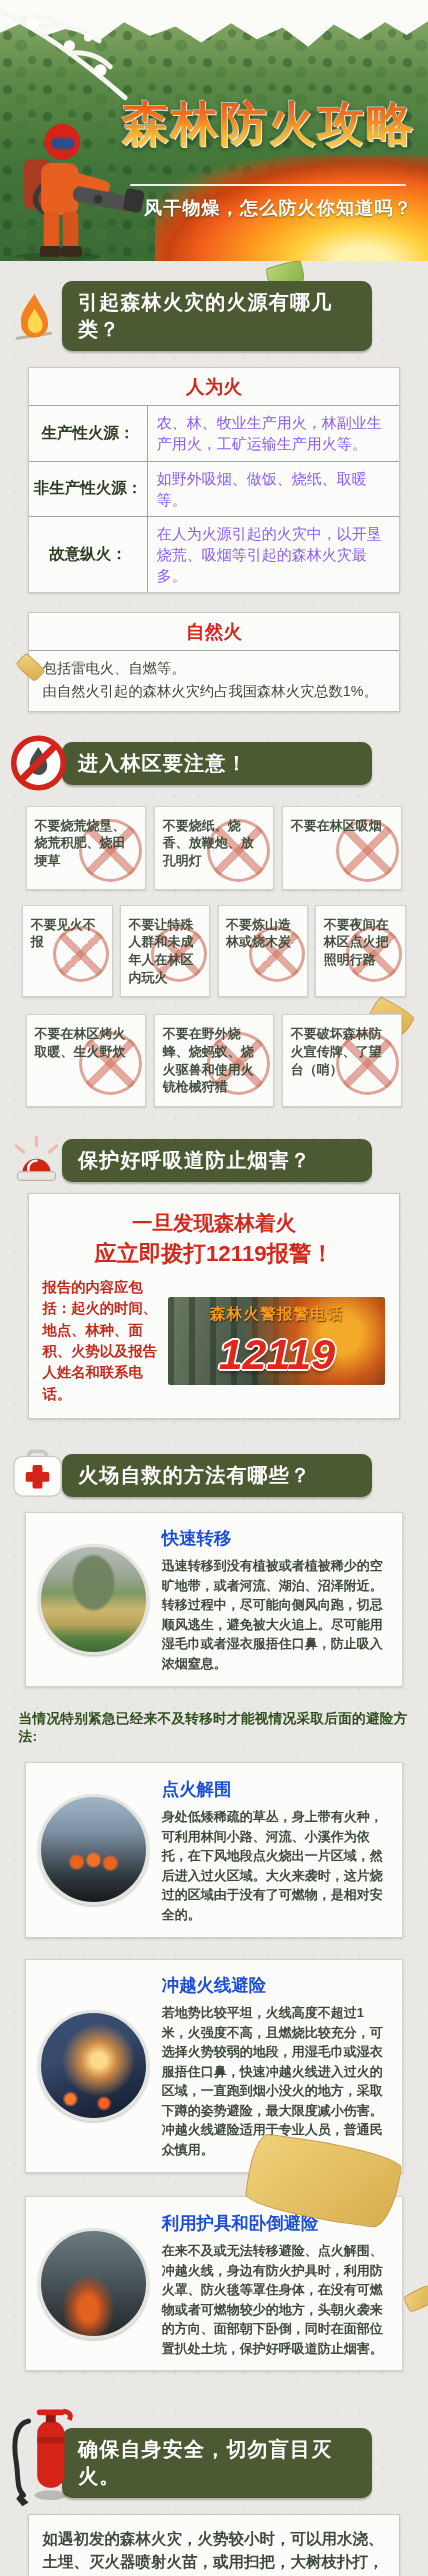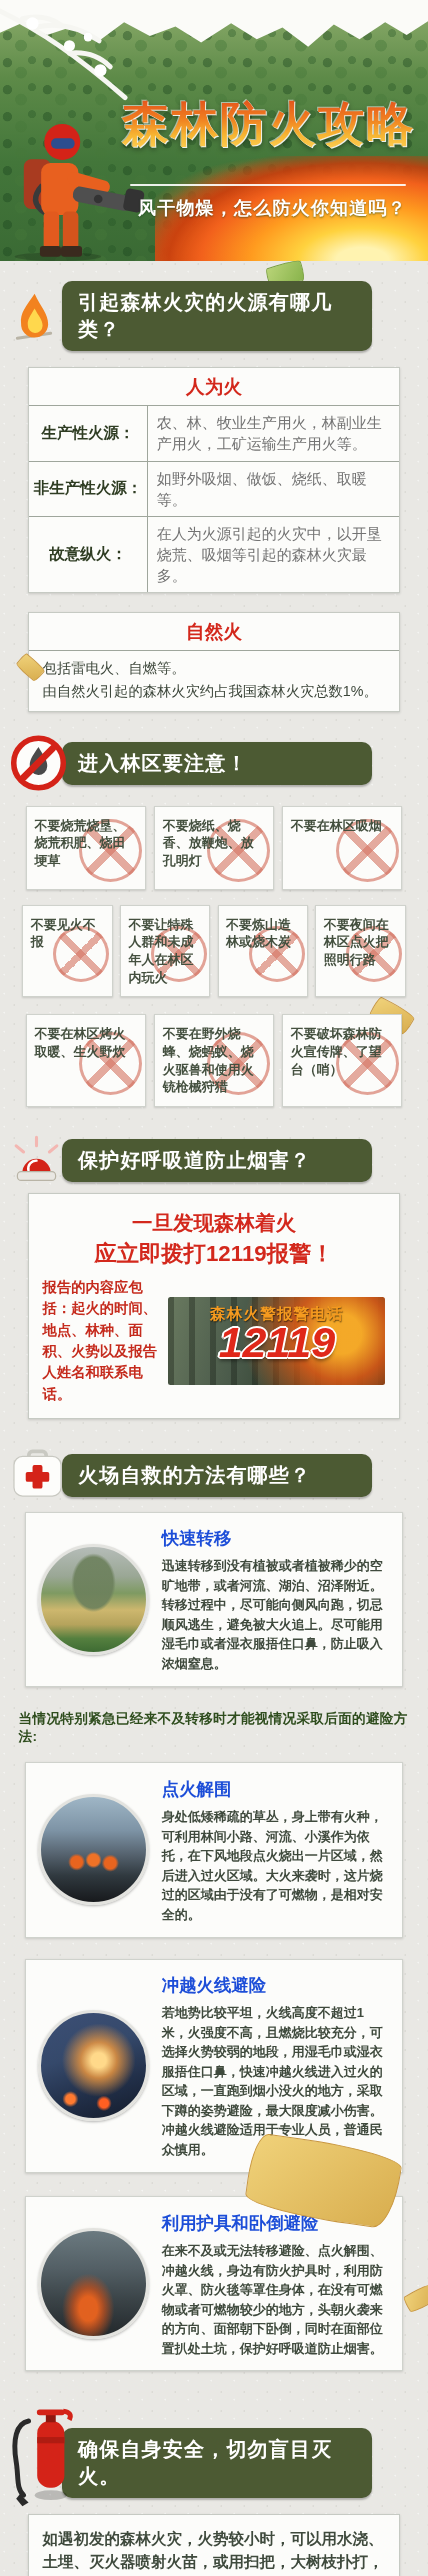--- a/index.html
+++ b/index.html
@@ -19,40 +19,40 @@
                          radial-gradient(circle at 32px 6.2px, rgba(34,82,36,.4) 0 3.7px, transparent 4.3px);
         background-size:40px 27px;}
   .snow{position:absolute;top:0;left:0;right:0;height:53px;background:#fbfbf8;
         clip-path:polygon(0 0,100% 0,100% 40%,95% 66%,90% 42%,84% 74%,78% 46%,72% 88%,66% 52%,60% 74%,54% 44%,47% 80%,41% 50%,35% 68%,29% 42%,23% 78%,17% 50%,11% 66%,5% 44%,0 62%);}
   .hero-branch{position:absolute;left:-5px;top:5px;}
   .hero-title{position:absolute;left:122px;top:93px;margin:0;font-size:47px;font-weight:900;letter-spacing:1.9px;
         background:linear-gradient(180deg,#e0461a 0%,#ef7d20 40%,#f7b733 68%,#ffd966 100%);
         -webkit-background-clip:text;background-clip:text;color:transparent;
         filter:drop-shadow(1.2px 1.2px 0 rgba(255,255,255,.9)) drop-shadow(-0.6px -0.6px 0 rgba(255,255,255,.55)) drop-shadow(0 2.5px 2.5px rgba(0,0,0,.35));}
   .hero-divider{position:absolute;left:130px;top:184px;width:276px;height:1.9px;background:#fff;opacity:.9;border-radius:1.2px;}
-  .hero-subtitle{position:absolute;left:138px;top:196px;margin:0;font-size:18px;font-weight:800;color:#fff;letter-spacing:1.2px;
+  .hero-subtitle{position:absolute;left:144px;top:196px;margin:0;font-size:18px;font-weight:800;color:#fff;letter-spacing:1.2px;
         text-shadow:0 1.2px 1.9px rgba(20,60,20,.6);}
   .flames{position:absolute;right:0;bottom:-3.7px;width:273px;height:109px;filter:blur(0.6px);
         background:radial-gradient(ellipse at 76% 96%, #fff3b0 0 9%, #ffd23e 22%, #ff9b1f 38%, #f2611c 55%, rgba(201,60,12,.85) 66%, rgba(150,40,8,0) 78%),
                    radial-gradient(ellipse at 42% 112%, #ffd23e 0 12%, #ff9b1f 30%, rgba(242,97,28,.8) 50%, transparent 70%);}
   .hero-ff{position:absolute;left:5px;bottom:0;}
 
   
   .sec-head{position:relative;margin:0 0 0 0;padding:0 56px 0 62px;}
   .banner{background:#4c5a33;border-radius:10px;color:#fff;font-weight:800;font-size:20px;letter-spacing:1.2px;
           padding:8px 6.2px 8px 16px;box-shadow:0 1.2px 1.9px rgba(0,0,0,.25);}
   .sec-icon{position:absolute;left:10px;top:50%;transform:translateY(-50%);}
 
   
   .whitebox{background:#fcfcfa;border:0.6px solid #c6cac3;box-shadow:0 1.2px 2.5px rgba(0,0,0,.15);margin:0 28px;}
   .tbl-title{font-size:18.6px;font-weight:800;color:#d3281c;text-align:center;padding:6.2px 0 5px;border-bottom:0.6px solid #9fa69c;}
   .tbl-row{display:grid;grid-template-columns:118px 1fr;border-bottom:0.6px solid #9fa69c;}
   .tbl-row:last-child{border-bottom:none;}
   .tbl-label{display:flex;align-items:center;justify-content:center;font-size:15.5px;font-weight:800;color:#2f3d23;padding:6.2px 3.7px;text-align:center;}
-  .tbl-text{border-left:0.6px solid #9fa69c;font-size:15px;color:#737373;padding:6.2px 8.7px;line-height:1.4;display:flex;align-items:center;}
+  .tbl-text{border-left:0.6px solid #9fa69c;font-size:15px;color:#8b5cf6;padding:6.2px 8.7px;line-height:1.4;display:flex;align-items:center;}
   .nat-line{font-size:14.3px;color:#3c463a;margin:2.5px 13.6px;line-height:1.4;}
   .nat-pad{padding:0 0 7.4px;}
 
   
   .drow{display:flex;gap:8.7px;margin:0 26px;}
   .drow.four{margin:0 22.3px;gap:7.4px;}
   .dcard{position:relative;flex:1;background:#fcfcfa;border:0.6px solid #cfd2cc;box-shadow:0 1.2px 1.9px rgba(0,0,0,.14);
          padding:10px 7.4px;font-size:13px;font-weight:700;color:#44503f;line-height:1.35;overflow:hidden;}
   .dcard .txt{position:relative;z-index:1;}
   .stamp{position:absolute;right:2.5px;top:50%;width:57px;height:57px;margin-top:-28.5px;border:3.7px solid rgba(205,90,70,.65);
@@ -66,21 +66,21 @@
   .alert1{font-size:20.5px;font-weight:900;color:#d3281c;text-align:center;margin:2.5px 0 1.2px;}
   .alert2{font-size:22.3px;font-weight:900;color:#d3281c;text-align:center;margin:2.5px 0 7.4px;}
   .report-row{display:flex;gap:10px;align-items:center;}
   .report-text{flex:1;font-size:14.3px;font-weight:700;color:#c52b1d;line-height:1.5;margin:0;}
   .phone-panel{position:relative;width:217px;height:88px;border-radius:2.5px;overflow:hidden;flex-shrink:0;
         background:radial-gradient(circle at 80% 42%, rgba(255,175,40,.95) 0 11%, rgba(240,96,22,.8) 26%, rgba(120,60,20,0) 55%),
                    repeating-linear-gradient(90deg, rgba(18,24,16,.35) 0 6.2px, rgba(0,0,0,0) 6.2px 21px),
                    linear-gradient(105deg,#6a7a60 0%,#4a5a4a 35%,#31402f 62%,#23291f 100%);}
   .phone-caption{position:absolute;top:7.4px;left:0;right:0;text-align:center;font-size:15.5px;font-weight:900;color:#f59a1f;
         text-shadow:0.6px 1.2px 1.2px rgba(0,0,0,.6);letter-spacing:1.2px;}
-  .phone-number{position:absolute;bottom:18px;left:0;right:0;text-align:center;font-size:43px;font-weight:900;color:#e0281a;font-style:italic;
+  .phone-number{position:absolute;bottom:6px;left:0;right:0;text-align:center;font-size:43px;font-weight:900;color:#e0281a;font-style:italic;
         text-shadow:-1.9px 0 0 #fff,1.9px 0 0 #fff,0 -1.9px 0 #fff,0 1.9px 0 #fff,-1.2px -1.2px 0 #fff,1.2px 1.2px 0 #fff,-1.2px 1.2px 0 #fff,1.2px -1.2px 0 #fff,0 3.7px 3.7px rgba(0,0,0,.4);}
 
   
   .rescue{display:flex;gap:12.4px;margin:0 25px;background:#fcfcfa;border:0.6px solid #cfd2cc;box-shadow:0 1.2px 2.5px rgba(0,0,0,.15);
           padding:12.4px 12.4px;}
   .photo{width:105px;height:105px;border-radius:50%;flex-shrink:0;border:3.1px solid #e3e3df;box-shadow:0 1.2px 2.5px rgba(0,0,0,.25);align-self:center;}
   .p1{background:radial-gradient(ellipse at 50% 34%, rgba(108,128,92,.9) 0 26%, rgba(0,0,0,0) 30%),
        linear-gradient(180deg,#b5bcb8 0%,#9aa795 28%,#7e9a62 44%,#cdb76e 60%,#b5a35c 74%,#55803f 87%,#3e6b33 100%);}
   .p2{background:radial-gradient(circle at 34% 62%, #e8641f 0 6%, transparent 9%),
        radial-gradient(circle at 50% 60%, #f07226 0 7%, transparent 10%),

